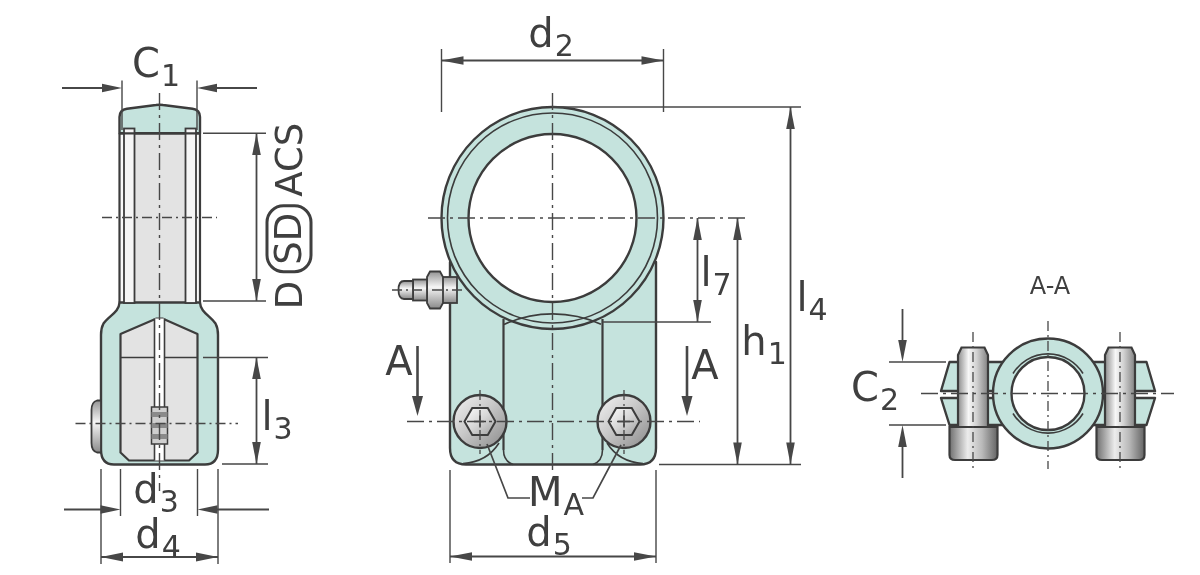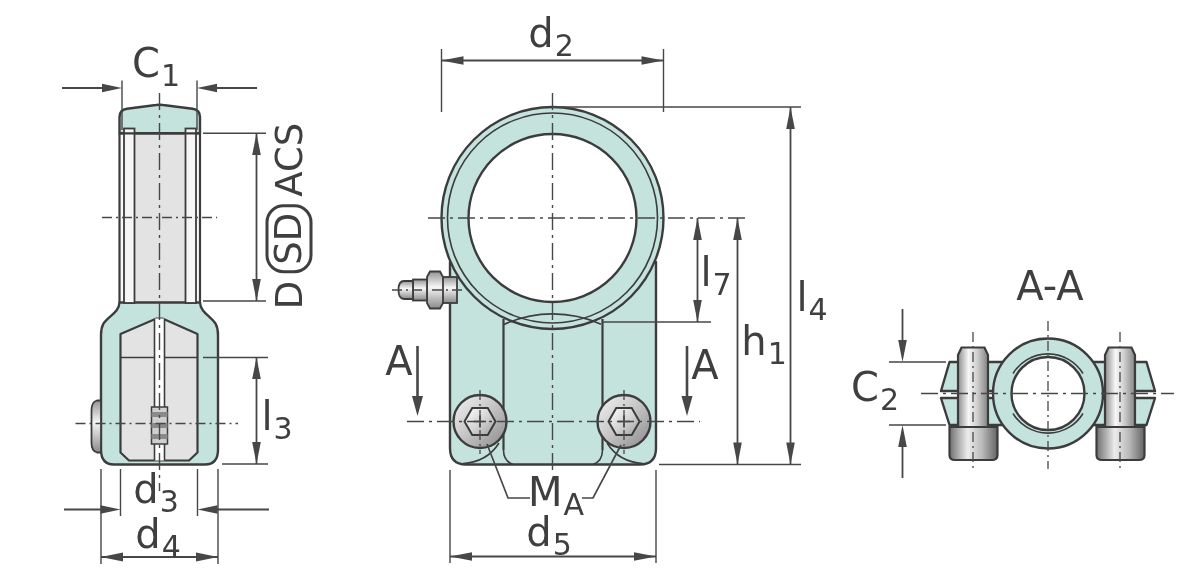--- a/index.html
+++ b/index.html
@@ -27,21 +27,21 @@
   .arrow{fill:var(--dim-color);stroke:none;}
   .cl{fill:none;stroke:var(--dim-color);stroke-width:1.4;stroke-dasharray:17 5 3 5;}
   .cl2{fill:none;stroke:var(--dim-color);stroke-width:1.3;stroke-dasharray:10 4 2 4;}
   .leader{fill:none;stroke:var(--dim-color);stroke-width:1.7;}
   .sect{fill:none;stroke:var(--dim-color);stroke-width:2.6;}
 
   
   .lbl{position:absolute;color:var(--text-color);font-size:40px;line-height:1;
        transform:translate(-50%,-50%);white-space:nowrap;display:flex;align-items:baseline;}
   .lbl .sub{font-size:30px;transform:translateY(9px);margin-left:1px;}
-  .lbl-small{font-size:40px;text-align:center;}
+  .lbl-small{font-size:24px;text-align:center;}
   .rotlbl{position:absolute;color:var(--text-color);font-size:37px;line-height:1;
           transform:translate(-50%,-50%) rotate(-90deg);white-space:nowrap;
           display:flex;align-items:center;gap:7px;}
   .stadium{border:3px solid var(--text-color);border-radius:18px;padding:1px 6px 3px 6px;}
 </style>
 </head>
 <body>
 
 <div id="stage">
 <svg width="1200" height="575" viewBox="0 0 1200 575">

